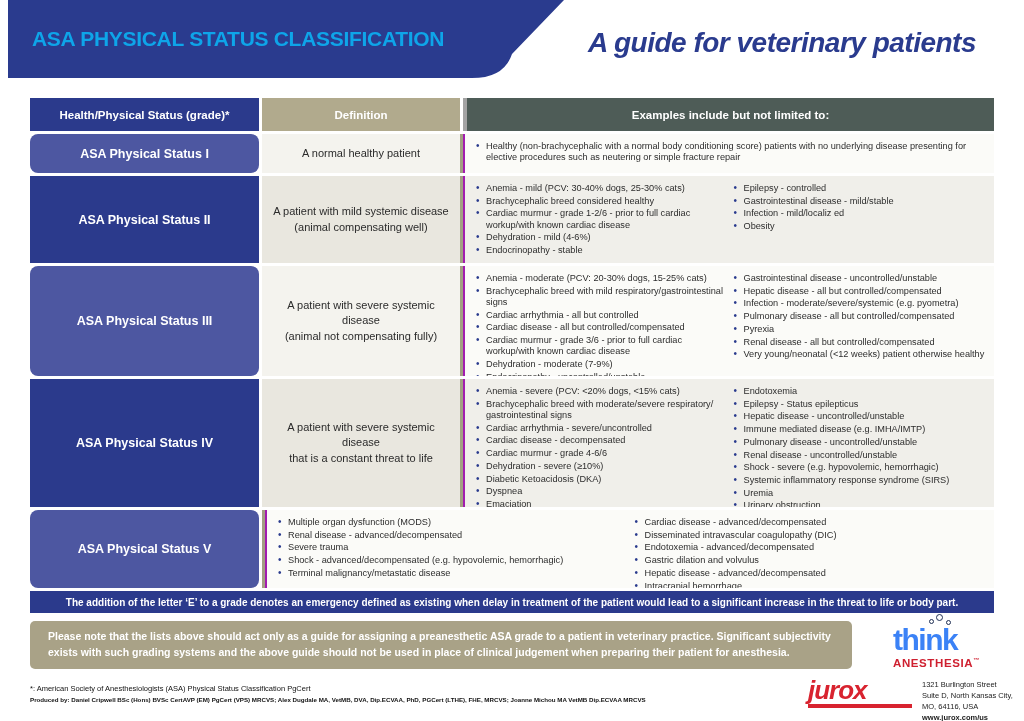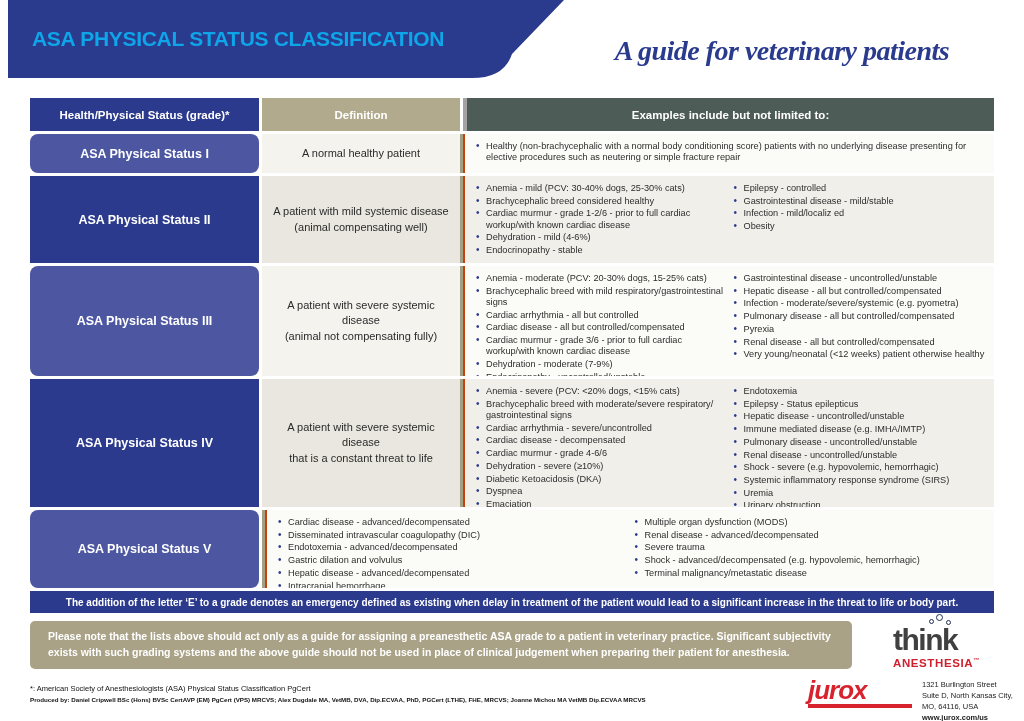--- a/index.html
+++ b/index.html
@@ -13,38 +13,38 @@
   .hdr-shape {
     position:absolute; left:8px; top:0; width:556px; height:78px;
     background:#2a3b8e; border-bottom-right-radius:34px;
     clip-path: path("M0 0 H556 L504 54 Q496 78 464 78 H0 Z");
     display:flex; align-items:center; padding-left:24px;
   }
   .hdr-title {
     color:#0ea5e9; font-size:21px; font-weight:bold; letter-spacing:-0.3px;
   }
   .hdr-sub {
-    position:absolute; left:556px; top:12px; width:452px; height:78px;
+    position:absolute; left:556px; top:4px; width:452px; height:78px;
     display:flex; align-items:center; justify-content:center;
-    color:#2a3b8e; font-size:28px; font-weight:bold; font-style:italic; letter-spacing:-0.5px;font-family:Liberation Serif, serif;
+    color:#2a3b8e; font-size:28px; font-weight:bold; font-style:italic; letter-spacing:-0.5px;
   }
 
   
   .tbl { position:absolute; left:30px; top:98px; width:964px; }
   .thead, .trow { display:flex; margin-bottom:3px; }
   .thead { height:33px; }
   .r1{height:39px} .r2{height:87px} .r3{height:110px} .r4{height:128px} .r5{height:78px}
 
   .cell { overflow:hidden; }
   .c-grade { width:229px; display:flex; align-items:center; justify-content:center; text-align:center; }
   .vgap1 { width:3px; background:#ffffff; }
   .c-def  { width:198px; display:flex; align-items:center; justify-content:center; text-align:center; }
   .vgap2 { width:3px; background:#a3a083; }
   .thead .vgap2 { background:#ffffff; }
-  .c-ex   { flex:1; border-left:2px solid #c2410c; }
+  .c-ex   { flex:1; border-left:2px solid #a21caf; }
 
   .thead .c-grade { background:#2b3a8c; color:#fff; font-weight:bold; font-size:11.5px; }
   .thead .c-def   { background:#b1aa8d; color:#fff; font-weight:bold; font-size:11.5px; }
   .thead .c-ex    { background:#4e5c57; color:#fff; font-weight:bold; font-size:11.5px;
                     border-left:4px solid #a3a3a3; display:flex; align-items:center; justify-content:center; }
 
   .trow .c-grade { color:#ffffff; font-weight:bold; font-size:12.5px; }
   .trow.odd  .c-grade { background:#4d57a1;border-radius:8px; }
   .trow.even .c-grade { background:#2b3a8c; }
   .trow .c-def { font-size:11px; color:#2b2b2b; white-space:pre-line; line-height:1.4; padding:0 8px; }
@@ -75,21 +75,21 @@
   .disclaimer {
     position:absolute; left:30px; top:621px; width:822px; height:48px;
     background:#a9a287; border-radius:5px; color:#ffffff;
     font-size:10.5px; font-weight:bold; line-height:1.5;
     display:flex; align-items:center; padding:0 18px;
   }
 
   
   .think-logo { position:absolute; left:893px; top:625px; width:110px; }
   .think-word {
-    position:relative; display:inline-block; color:#404040; font-size:30px;
+    position:relative; display:inline-block; color:#3b82f6; font-size:30px;
     font-weight:bold; letter-spacing:-1.5px; line-height:1;
   }
   .bubble { position:absolute; border:1.5px solid #203055; border-radius:50%; }
   .b1 { width:5px; height:5px; top:-6px;  left:36px; }
   .b2 { width:7px; height:7px; top:-11px; left:43px; }
   .b3 { width:5px; height:5px; top:-5px;  left:53px; }
   .anesthesia-word { color:#cf2030; font-size:11.5px; font-weight:bold; letter-spacing:0.6px; margin-top:2px; }
   .anesthesia-word sup { font-size:6px; }
 
   
@@ -229,33 +229,33 @@
       </div>
     </div>
 
     <div class="trow odd r5">
       <div class="cell c-grade">ASA Physical Status V</div>
       <div class="vgap1"></div>
       <div class="vgap2"></div>
       <div class="cell c-ex">
         <div class="excols">
           <ul class="excol">
+            <li>Multiple organ dysfunction (MODS)</li>
+            <li>Renal disease - advanced/decompensated</li>
+            <li>Severe trauma</li>
+            <li>Shock - advanced/decompensated (e.g. hypovolemic, hemorrhagic)</li>
+            <li>Terminal malignancy/metastatic disease</li>
+          </ul>
+          <ul class="excol">
             <li>Cardiac disease - advanced/decompensated</li>
             <li>Disseminated intravascular coagulopathy (DIC)</li>
             <li>Endotoxemia - advanced/decompensated</li>
             <li>Gastric dilation and volvulus</li>
             <li>Hepatic disease - advanced/decompensated</li>
             <li>Intracranial hemorrhage</li>
-          </ul>
-          <ul class="excol">
-            <li>Multiple organ dysfunction (MODS)</li>
-            <li>Renal disease - advanced/decompensated</li>
-            <li>Severe trauma</li>
-            <li>Shock - advanced/decompensated (e.g. hypovolemic, hemorrhagic)</li>
-            <li>Terminal malignancy/metastatic disease</li>
           </ul>
         </div>
       </div>
     </div>
 
   </div>
 
   <div class="emergency">The addition of the letter ‘E’ to a grade denotes an emergency defined as existing when delay in treatment of the patient would lead to a significant increase in the threat to life or body part.</div>
 
   <div class="disclaimer">

